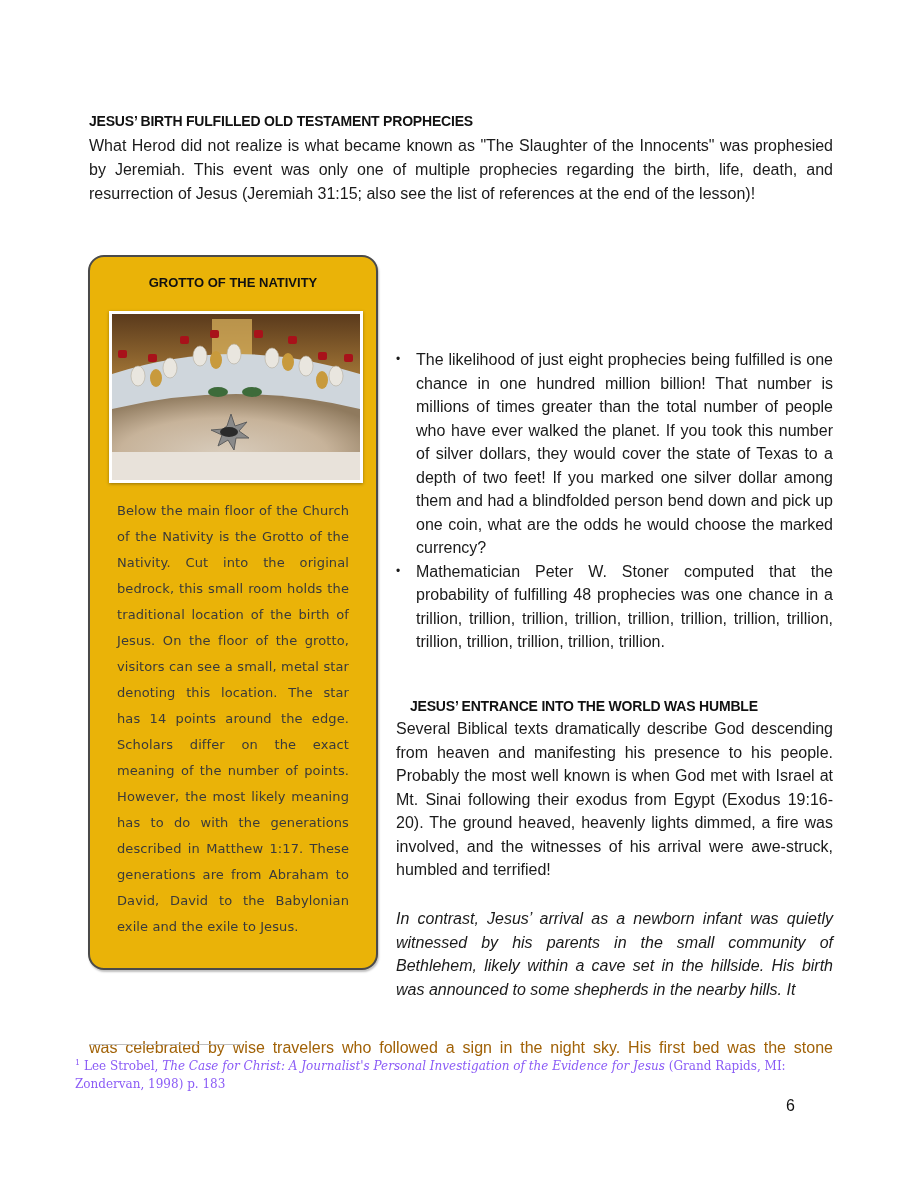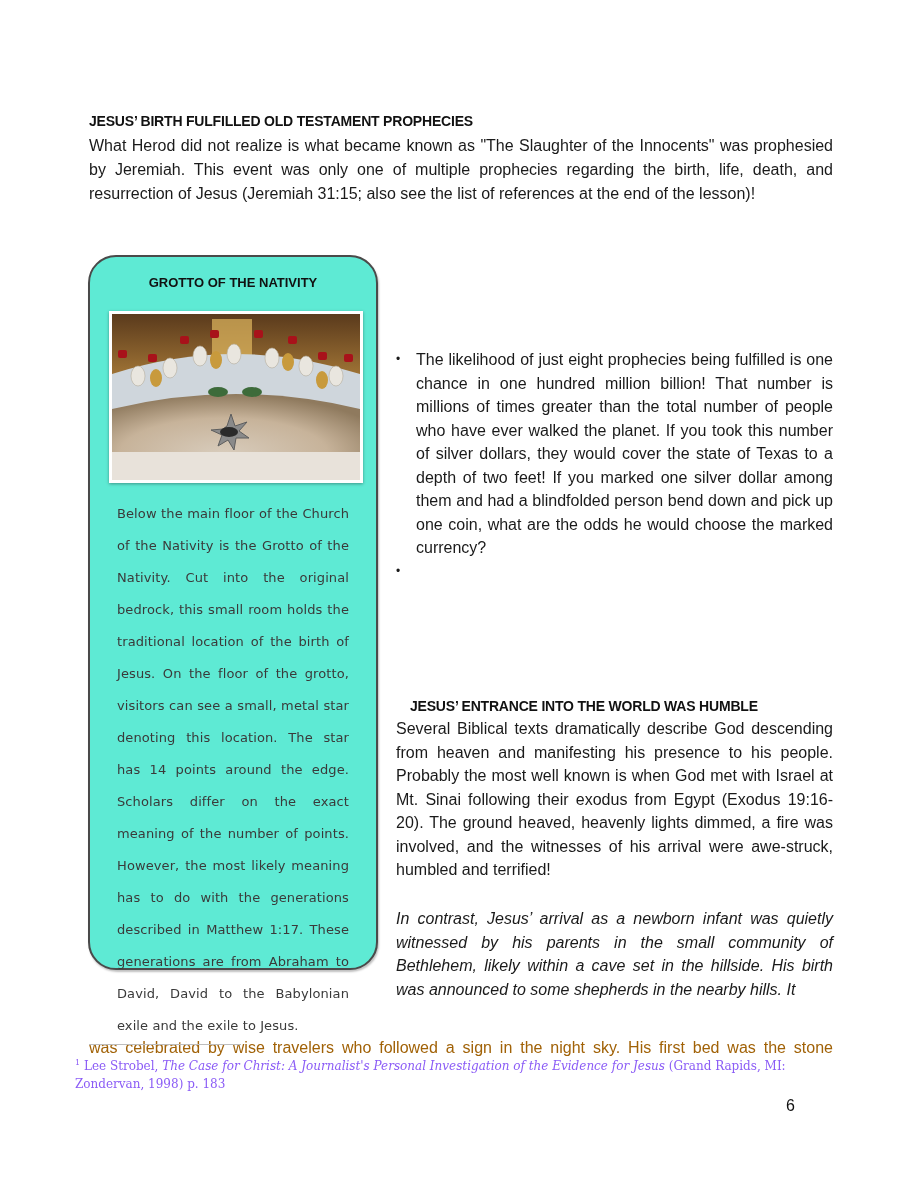--- a/index.html
+++ b/index.html
@@ -13,36 +13,36 @@
     }
     .intro {
       position: absolute; left: 89px; top: 134px; width: 744px;
       font-family: "Liberation Sans", sans-serif; font-size: 16px; line-height: 24px;
       text-align: justify; color: #1a1a1a;
     }
 
     
     .sidebox {
       position: absolute; left: 88px; top: 255px; width: 286px; height: 711px;
-      background: #5eead4; border: 2px solid #4a4a4a; border-radius: 28px;
+      background: #eab308; border: 2px solid #4a4a4a; border-radius: 16px;
       box-shadow: 1px 2px 2px rgba(0,0,0,0.25);
     }
     .sidebox-title {
       position: absolute; left: 0; top: 18px; width: 100%; text-align: center;
       font-family: "Liberation Sans", sans-serif; font-weight: bold; font-size: 13px; color: #111;
     }
     .photo {
       position: absolute; left: 19px; top: 54px; width: 248px; height: 166px;
       border: 3px solid #fff; box-shadow: 0 1px 3px rgba(0,0,0,0.35); overflow: hidden;
       background: #c9b28a;
     }
     .photo svg { display: block; }
     .sidebox-text {
       position: absolute; left: 27px; top: 241px; width: 232px;
-      font-family: "DejaVu Sans", sans-serif; font-size: 13px; line-height: 32px;
+      font-family: "DejaVu Sans", sans-serif; font-size: 13px; line-height: 26px;
       text-align: justify; color: #3a3a3a; letter-spacing: 0.1px;
     }
 
     .rcol {
       position: absolute; left: 396px; width: 437px;
       font-family: "Liberation Sans", sans-serif; font-size: 16px; line-height: 23.5px;
       text-align: justify; color: #1a1a1a;
     }
     .p1 { top: 252px; }
     .sup { font-size: 10px; vertical-align: super; line-height: 0; }
@@ -143,21 +143,21 @@
           <ellipse cx="210" cy="66" rx="6" ry="9"></ellipse>
         </g>
       </svg>
     </div>
     <div class="sidebox-text">Below the main floor of the Church of the Nativity is the Grotto of the Nativity. Cut into the original bedrock, this small room holds the traditional location of the birth of Jesus. On the floor of the grotto, visitors can see a small, metal star denoting this location. The star has 14 points around the edge. Scholars differ on the exact meaning of the number of points. However, the most likely meaning has to do with the generations described in Matthew 1:17. These generations are from Abraham to David, David to the Babylonian exile and the exile to Jesus.</div>
   </div>
 
 
   <ul class="bullets">
     <li><span class="bullet-dot">•</span><span>The likelihood of just eight prophecies being fulfilled is one chance in one hundred million billion! That number is millions of times greater than the total number of people who have ever walked the planet. If you took this number of silver dollars, they would cover the state of Texas to a depth of two feet! If you marked one silver dollar among them and had a blindfolded person bend down and pick up one coin, what are the odds he would choose the marked currency?</span></li>
-    <li><span class="bullet-dot">•</span></li>
+    <li><span class="bullet-dot">•</span><span>Mathematician Peter W. Stoner computed that the probability of fulfilling 48 prophecies was one chance in a trillion, trillion, trillion, trillion, trillion, trillion, trillion, trillion, trillion, trillion, trillion, trillion, trillion.</span></li>
   </ul>
 
   <div class="h2">JESUS’ ENTRANCE INTO THE WORLD WAS HUMBLE</div>
   <div class="rcol p2">Several Biblical texts dramatically describe God descending from heaven and manifesting his presence to his people. Probably the most well known is when God met with Israel at Mt. Sinai following their exodus from Egypt (Exodus 19:16-20). The ground heaved, heavenly lights dimmed, a fire was involved, and the witnesses of his arrival were awe-struck, humbled and terrified!</div>
   <div class="rcol p3">In contrast, Jesus’ arrival as a newborn infant was quietly witnessed by his parents in the small community of Bethlehem, likely within a cave set in the hillside. His birth was announced to some shepherds in the nearby hills. It</div>
   <div class="full-line">was celebrated by wise travelers who followed a sign in the night sky. His first bed was the stone</div>
 
   <div class="fn-rule"></div>
   <div class="footnote"><span class="fnmark">1</span> <span>Lee Strobel, </span><i>The Case for Christ: A Journalist's Personal Investigation of the Evidence for Jesus</i><span> (Grand Rapids, MI: Zondervan, 1998) p. 183</span></div>
 

